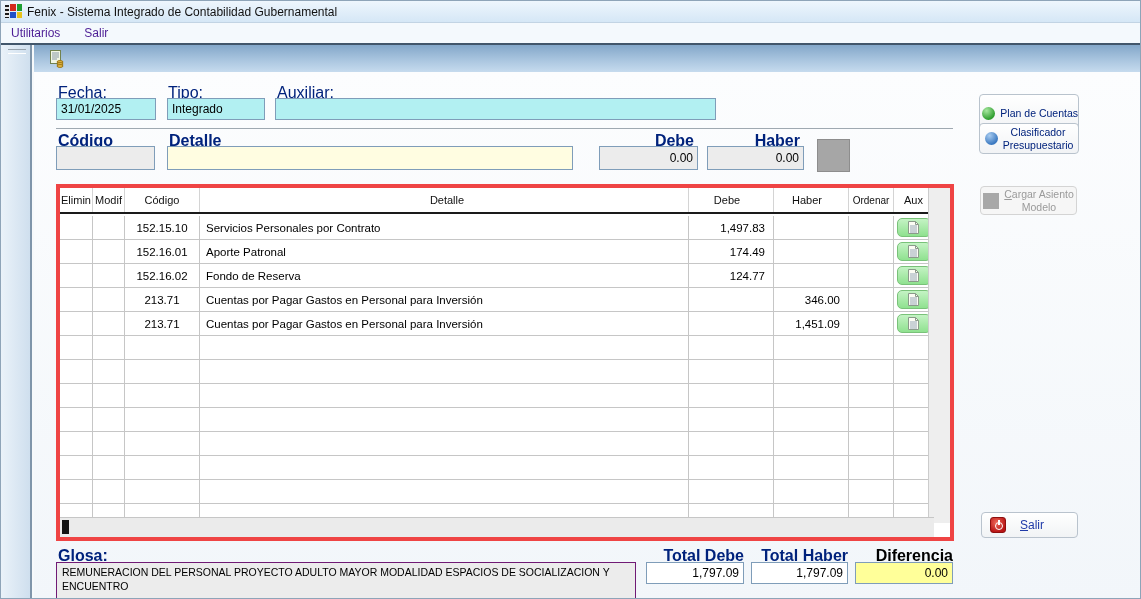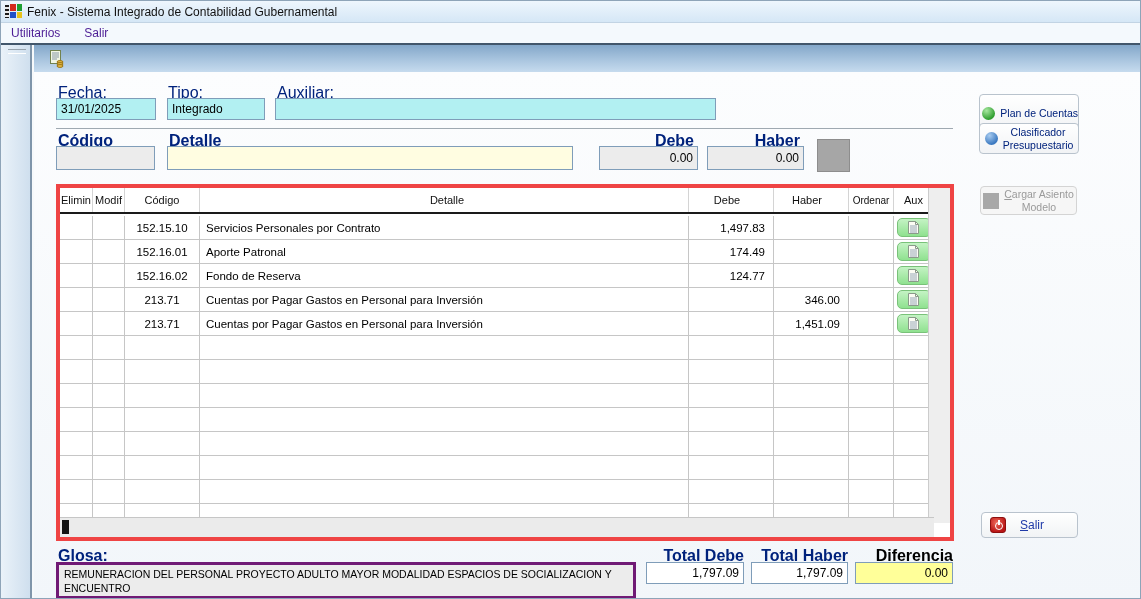--- a/index.html
+++ b/index.html
@@ -99,21 +99,21 @@
   .gray-sq { width:16px; height:16px; background:#a8a8a8; flex:0 0 auto; }
   .power-icon { position:relative; width:16px; height:16px; border-radius:3px;
     background:radial-gradient(circle at 40% 35%, #ef6a5a, #b81414 75%);
     border:1px solid #8d0f0f; flex:0 0 auto; }
   .power-icon::before { content:""; position:absolute; left:4px; top:4px; width:6px; height:6px;
     border:1.5px solid #fff; border-radius:50%; }
   .power-icon::after { content:""; position:absolute; left:7px; top:2px; width:2px; height:5px; background:#fff; }
   .salir-text { color:#1f3aa8; font-size:12px; }
   
   .glosa-box { position:absolute; left:55px; top:561px; width:580px; height:37px;
-    background:#ececec; border:3px solid #701a75; font-size:10.5px; color:#000;
+    background:#ececec; border:1px solid #701a75; font-size:10.5px; color:#000;
     padding:2px 5px; line-height:1.35; overflow:hidden; }
   u { text-decoration:underline; }
 </style>
 </head>
 <body>
 
 <div class="window">
 
   <div class="titlebar">
     <span class="app-icon">

